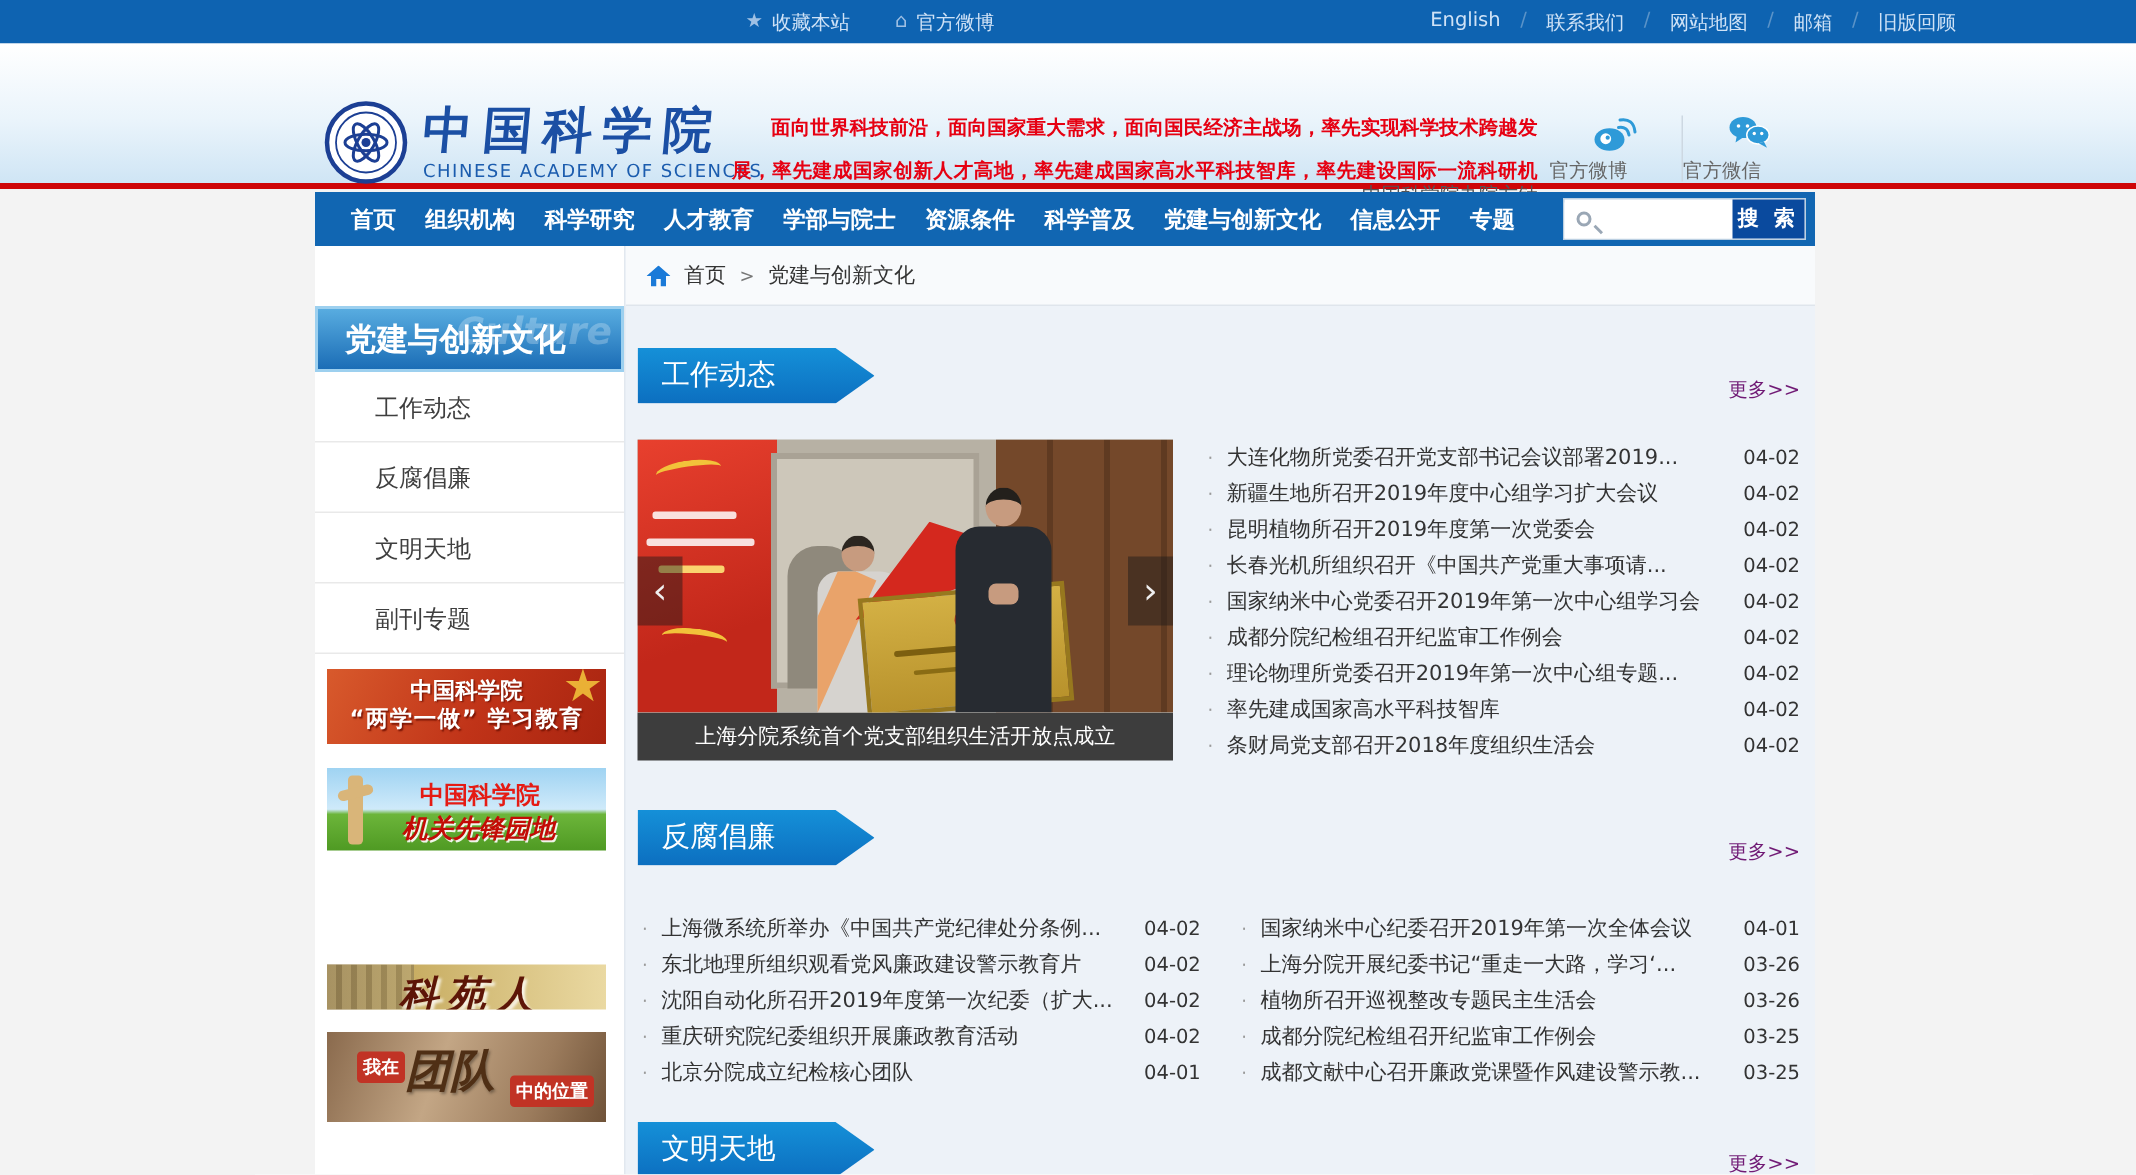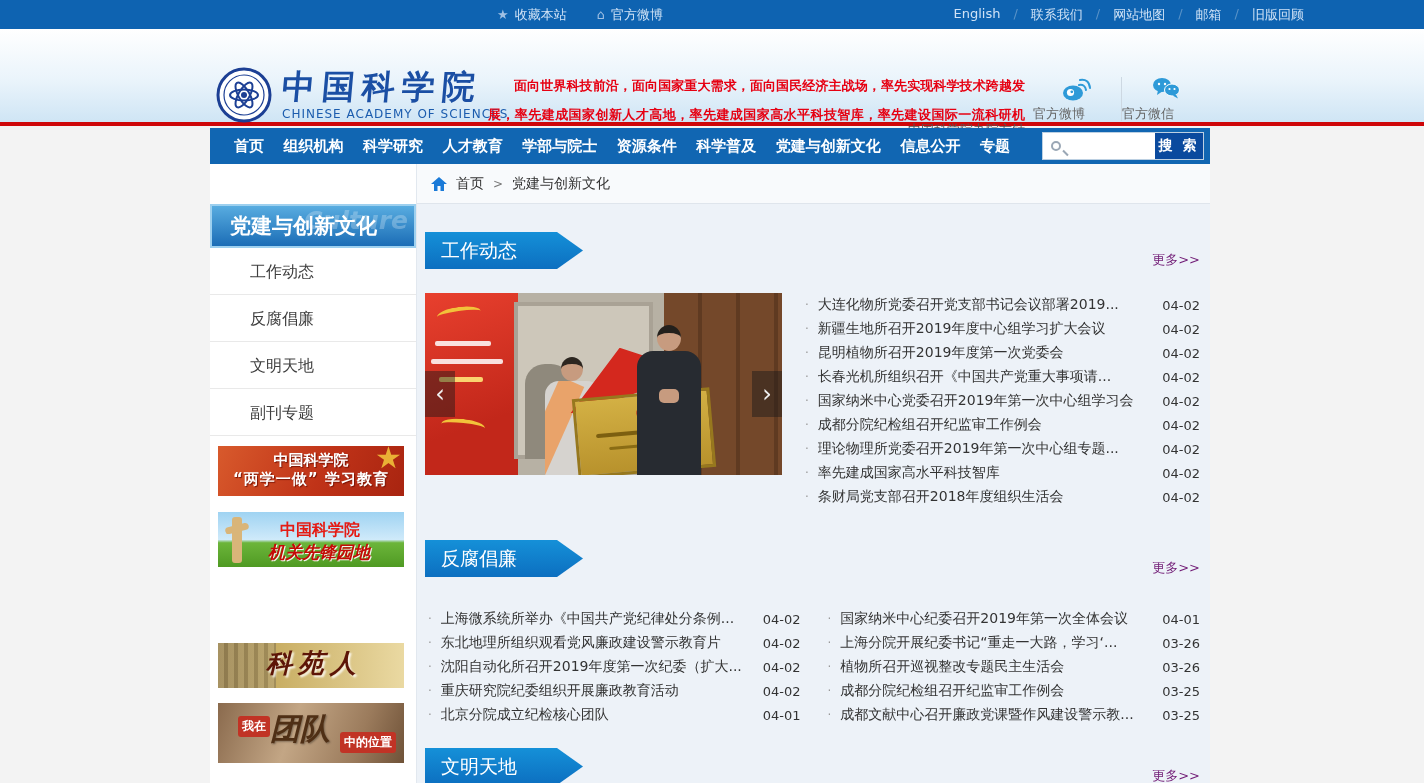--- a/index.html
+++ b/index.html
@@ -51,21 +51,21 @@
   .sb{position:relative;width:186px;overflow:hidden;cursor:pointer}
   .sb1{height:50px;background:linear-gradient(115deg,#d85a2c 0%,#c03318 55%,#a82410 100%)}
   .sb1 .star{position:absolute;right:2px;top:-6px;color:rgba(245,200,60,.85);font-size:30px}
   .sb1 .l1{display:block;text-align:center;color:#fff;font-weight:bold;font-size:15px;margin-top:5px;text-shadow:1px 1px 1px #7a1505}
   .sb1 .l2{display:block;text-align:center;color:#fff;font-weight:bold;font-size:15px;letter-spacing:1px;text-shadow:1px 1px 1px #7a1505}
   .sb2{height:55px;margin-top:16px;background:linear-gradient(#9fd3f2 0%,#cfeafa 50%,#6cb53a 56%,#4f9a23 100%)}
   .sb2 .col{position:absolute;left:14px;top:5px;width:10px;height:46px;background:#d9b579;border-radius:3px}
   .sb2 .col::before{content:"";position:absolute;left:-7px;top:8px;width:24px;height:7px;background:#d9b579;border-radius:4px;transform:rotate(-14deg)}
   .sb2 .l1{position:absolute;left:62px;top:8px;color:#e51b14;font-weight:bold;font-size:16px}
   .sb2 .l2{position:absolute;left:50px;top:29px;color:#c40b06;font-weight:bold;font-size:17px;font-style:italic;text-shadow:1px 1px 0 rgba(255,255,255,.9)}
-  .sb3{height:45px;margin-top:76px;background:linear-gradient(90deg,#8d7340 0%,#c8ad62 30%,#ead9a2 100%)}
+  .sb3{height:30px;margin-top:76px;background:linear-gradient(90deg,#8d7340 0%,#c8ad62 30%,#ead9a2 100%)}
   .sb3::before{content:"";position:absolute;left:0;top:0;width:58px;height:100%;background:repeating-linear-gradient(90deg,#b5a375 0 6px,#8d7c55 6px 10px);opacity:.65}
   .sb3 .t{position:absolute;left:48px;top:3px;font-size:26px;font-weight:bold;font-style:italic;color:#5d1507;letter-spacing:6px;text-shadow:2px 2px 2px rgba(255,255,255,.85)}
   .sb4{height:60px;margin-top:15px;background:linear-gradient(110deg,#8a6a4d,#c3a685 40%,#9b7b5c 75%,#6f5238)}
   .sb4 .p1{position:absolute;left:20px;top:13px;background:#c13325;color:#fff;font-size:12px;font-weight:bold;padding:2px 4px;border-radius:3px}
   .sb4 .p2{position:absolute;left:52px;top:6px;font-size:30px;font-weight:bold;font-style:italic;color:#4f2f15;text-shadow:1px 1px 2px rgba(0,0,0,.35)}
   .sb4 .p3{position:absolute;right:8px;bottom:10px;background:#c13325;color:#fff;font-size:12px;font-weight:bold;padding:2px 4px;border-radius:3px}
 
   
   .content{flex:1;background:#edf2f8;border-left:1px solid #e2e8ef;overflow:hidden}
   .breadcrumb{height:40px;background:#f8fafc;border-bottom:1px solid #dfe5ec;display:flex;align-items:center;padding-left:14px;font-size:14px;color:#333;gap:9px}
@@ -292,20 +292,21 @@
               <span class="ln2"></span>
             </div>
             <div class="ph-man2">
               <span class="head"></span>
               <span class="body"></span>
               <span class="hands"></span>
             </div>
             <div class="car-arrow car-prev">‹</div>
             <div class="car-arrow car-next">›</div>
           </div>
+          <div class="caption">上海分院系统首个党支部组织生活开放点成立</div>
         </div>
 
         <ul class="news-list">
           <li class="news-item">
               <span class="bullet">·</span>
               <span class="n-title">大连化物所党委召开党支部书记会议部署2019...</span>
               <span class="n-date">04-02</span>
             </li>
           <li class="news-item">
               <span class="bullet">·</span>

